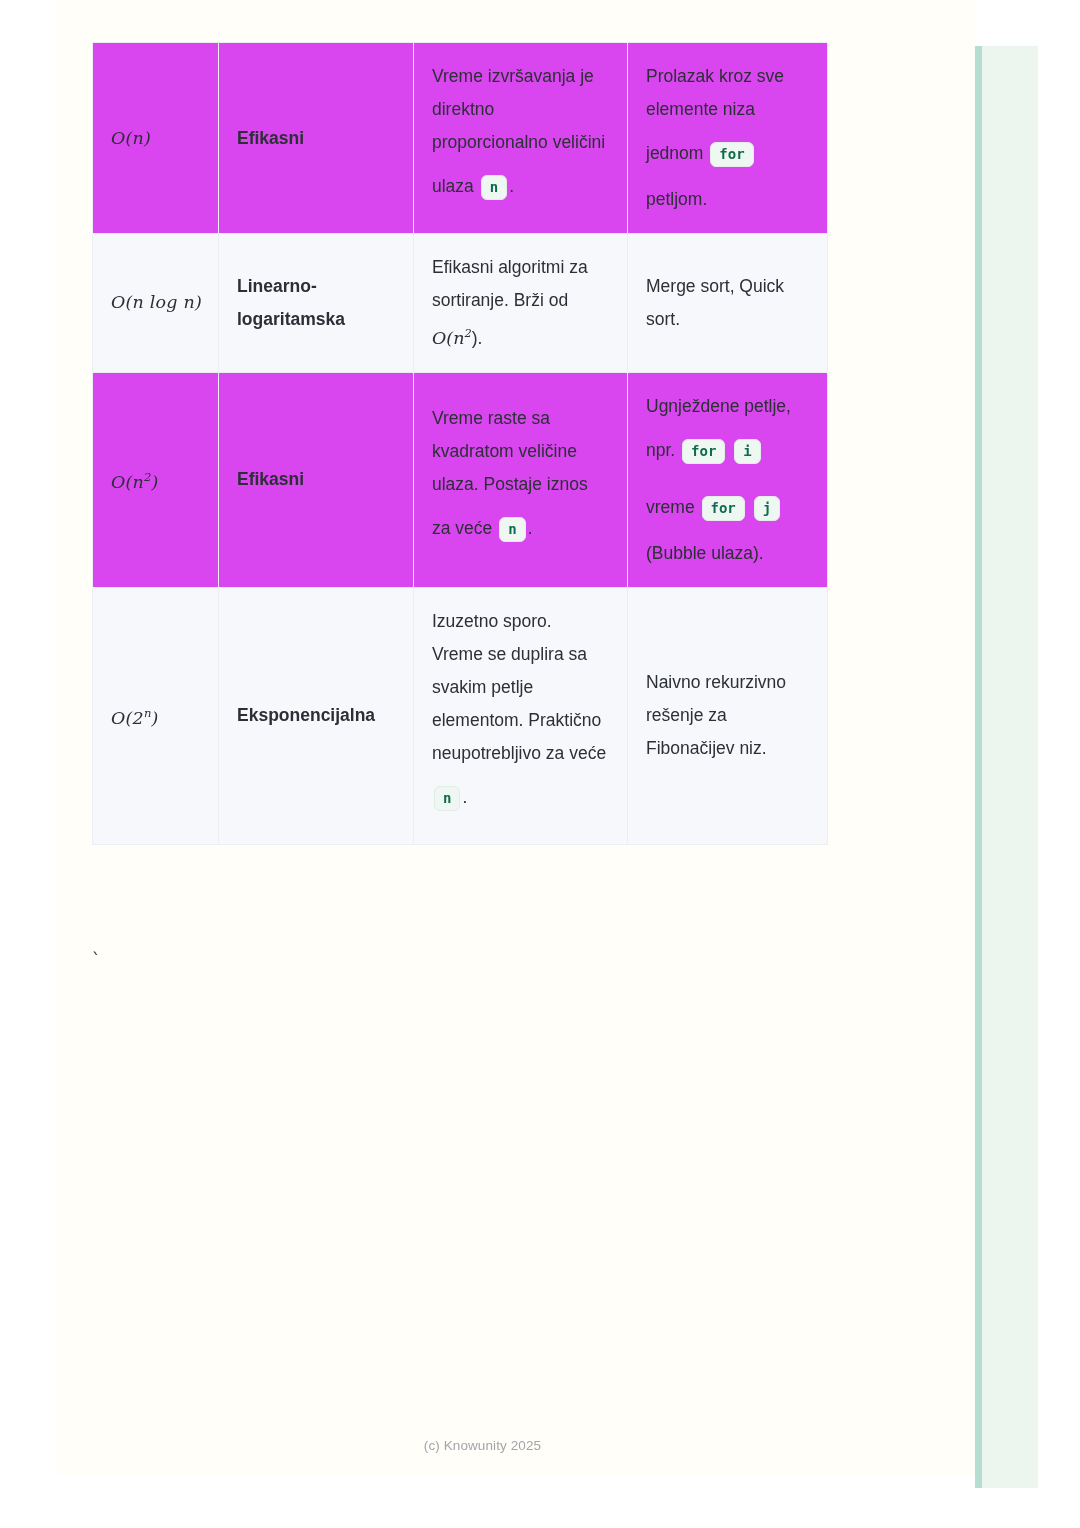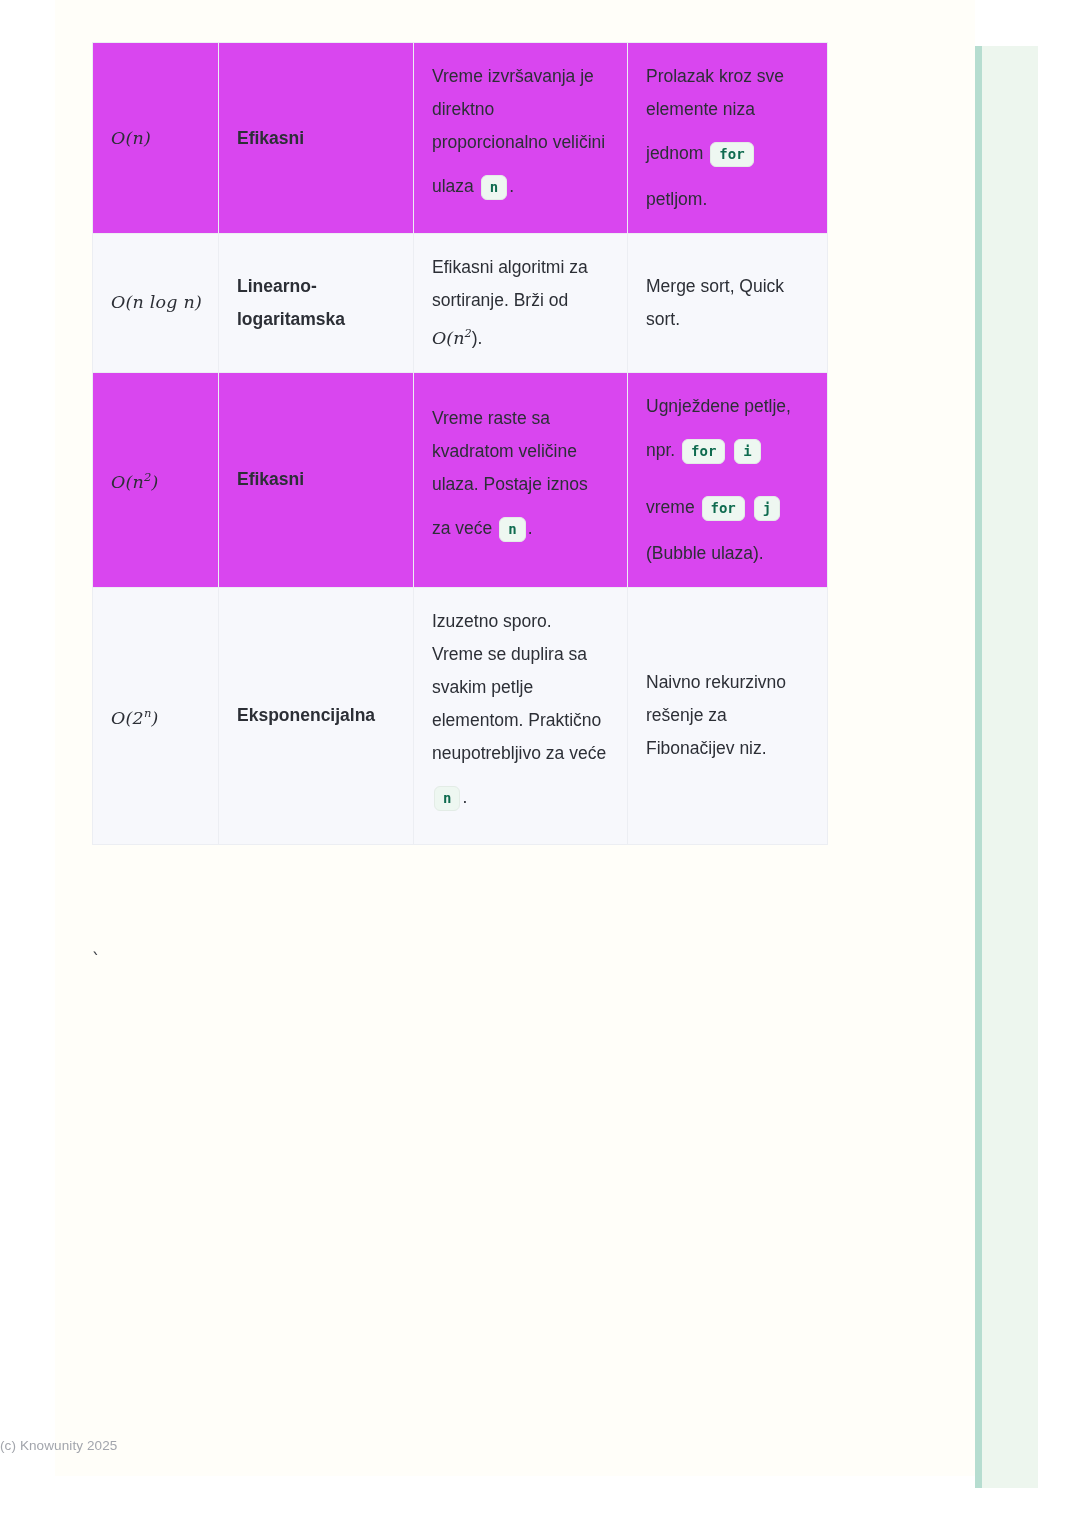--- a/index.html
+++ b/index.html
@@ -132,21 +132,21 @@
     color: #3a3d44;
     line-height: 1;
   }
 
   
   #page-footer {
     position: absolute;
     left: 0;
     top: 1438px;
     width: 975px;
-    text-align: left;
+    text-align: center;
     padding-right: 10px;
     box-sizing: border-box;
     font-size: 13.5px;
     color: #a2a5ac;
     letter-spacing: .1px;
   }
 </style>
 </head>
 <body>
 

